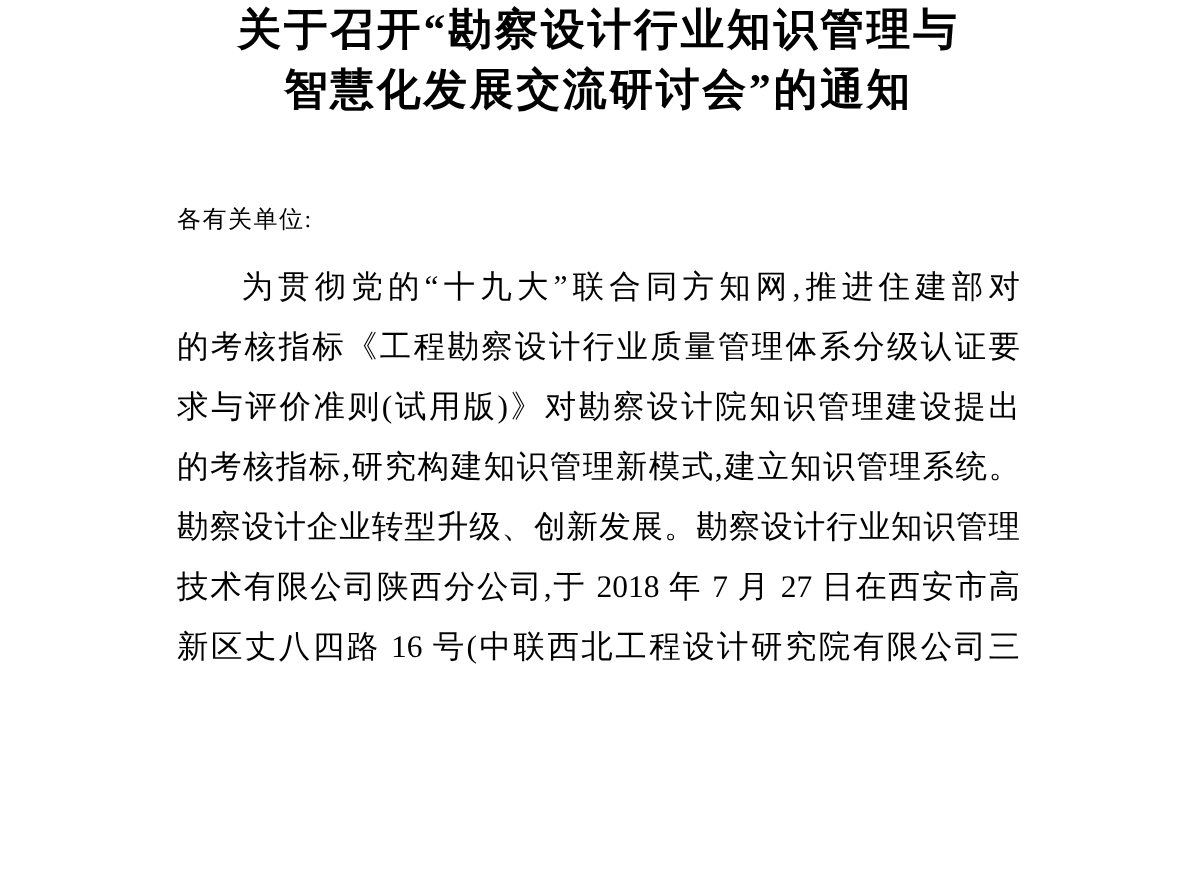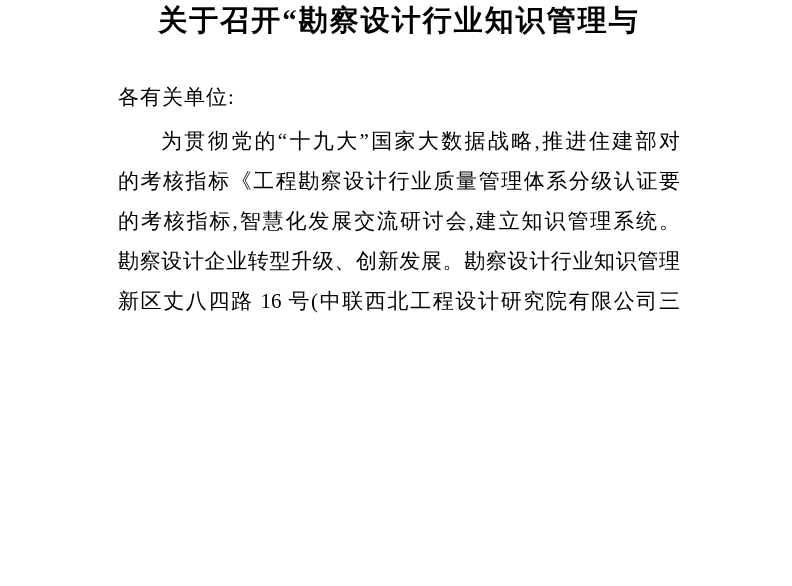--- a/index.html
+++ b/index.html
@@ -25,22 +25,22 @@
     font-weight: bold;
     font-size: 29px;
     line-height: 40px;
     letter-spacing: 2px;
     color: #000000;
   }
   .doc-title .title-line {
     white-space: nowrap;
   }
   .salutation {
-    margin-top: 37px;
-    font-size: 21px;
+    margin-top: 47px;
+    font-size: 16px;
     line-height: 40px;
     letter-spacing: 1px;
     text-align: left;
     white-space: nowrap;
   }
   .body-paragraph {
     margin-top: 4px;
   }
   .body-line {
     font-size: 21px;
@@ -56,25 +56,28 @@
     text-indent: 43px;
   }
 </style>
 </head>
 <body>
 
 <div class="page">
 
   <h1 class="doc-title">
     <div class="title-line">关于召开“勘察设计行业知识管理与</div>
+    <div class="title-line">智慧化发展交流研讨会”的通知</div>
   </h1>
 
   <div class="salutation">各有关单位:</div>
 
   <div class="body-paragraph">
-    <div class="body-line indent-first">为贯彻党的“十九大”国家大数据战略,推进住建部对</div>
+    <div class="body-line indent-first">为贯彻党的“十九大”联合同方知网,推进住建部对</div>
     <div class="body-line">的考核指标《工程勘察设计行业质量管理体系分级认证要</div>
-    <div class="body-line">的考核指标,智慧化发展交流研讨会,建立知识管理系统。</div>
+    <div class="body-line">求与评价准则(试用版)》对勘察设计院知识管理建设提出</div>
+    <div class="body-line">的考核指标,研究构建知识管理新模式,建立知识管理系统。</div>
     <div class="body-line">勘察设计企业转型升级、创新发展。勘察设计行业知识管理与</div>
+    <div class="body-line">技术有限公司陕西分公司,于 2018 年 7 月 27 日在西安市高</div>
     <div class="body-line">新区丈八四路 16 号(中联西北工程设计研究院有限公司三</div>
   </div>
 
 </div>
 
 </body></html>

